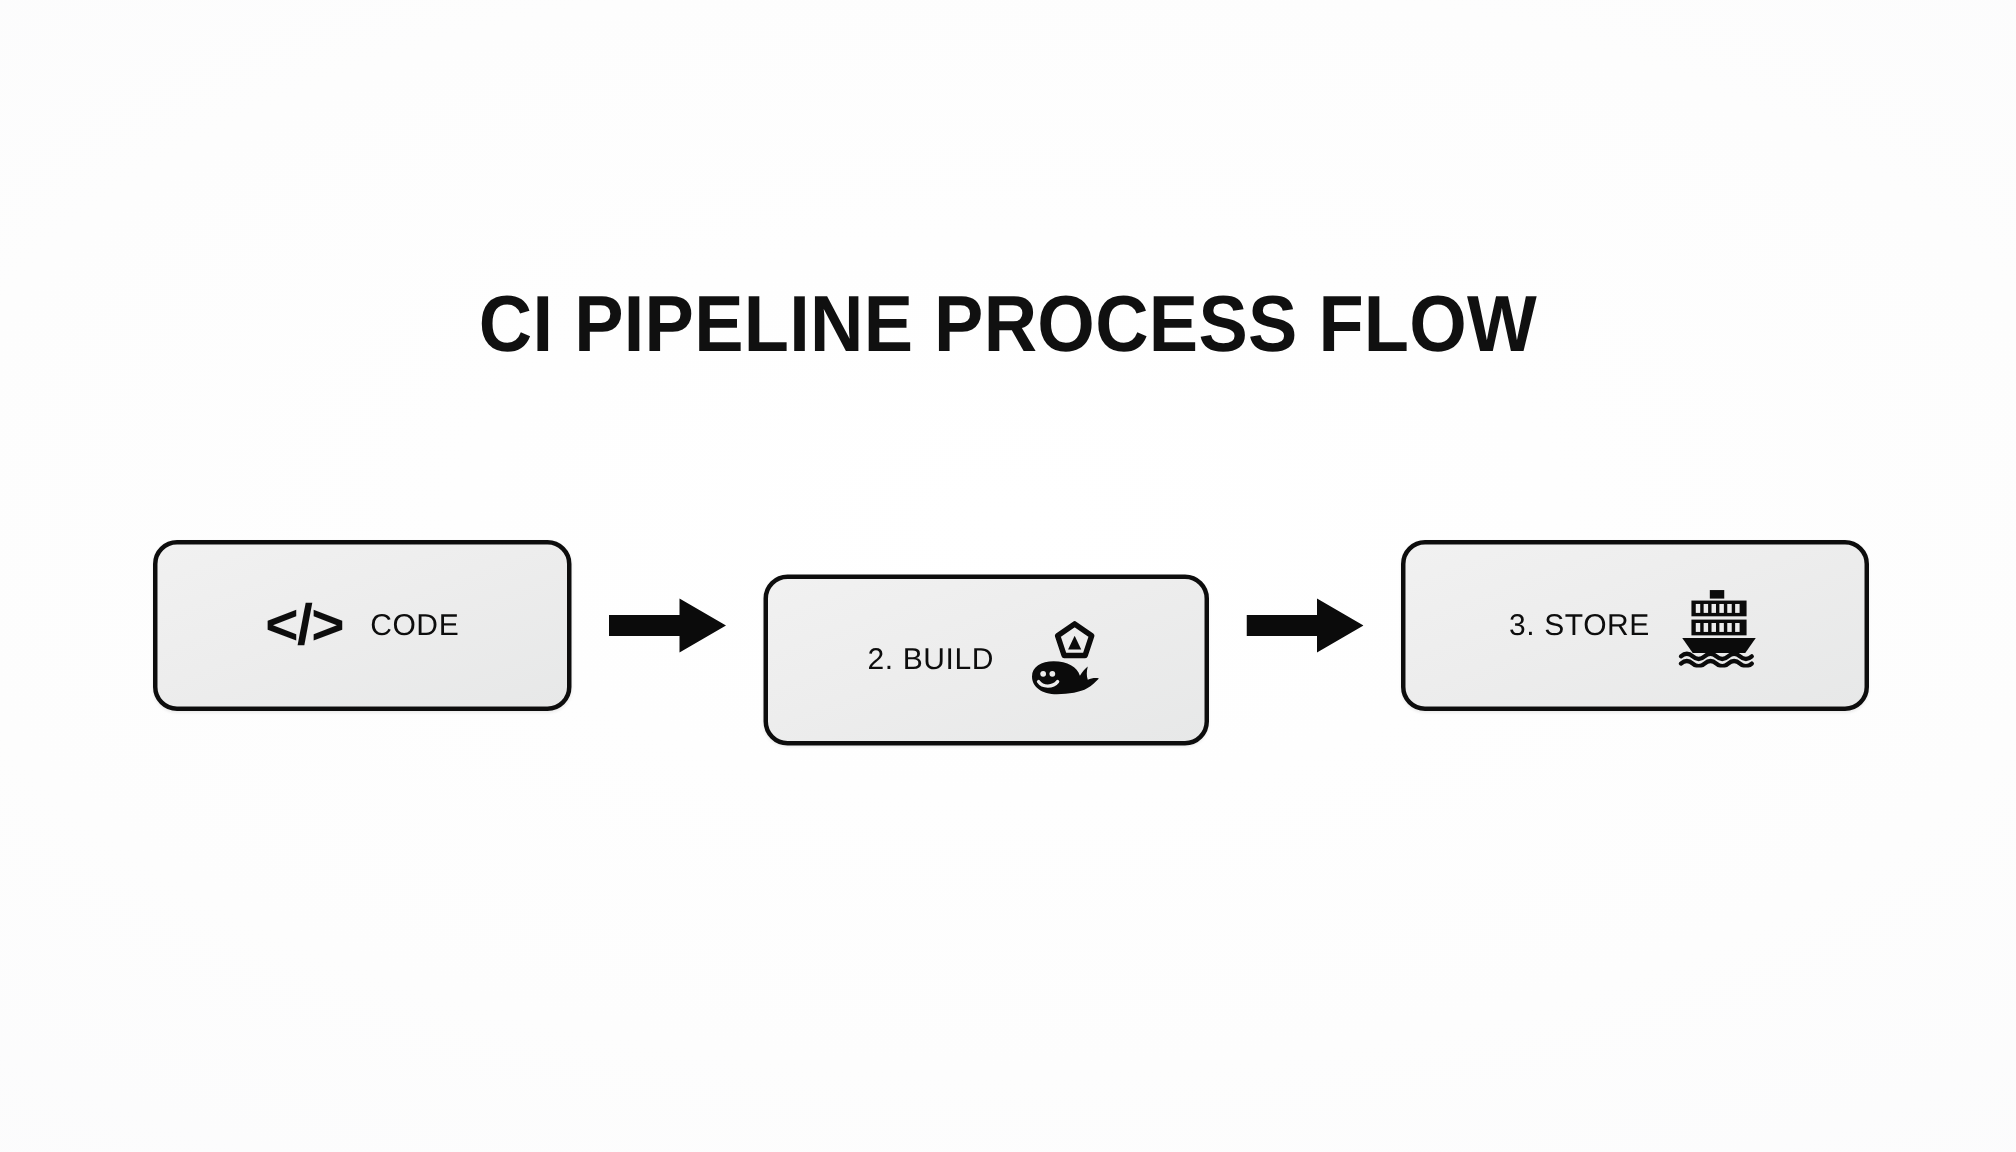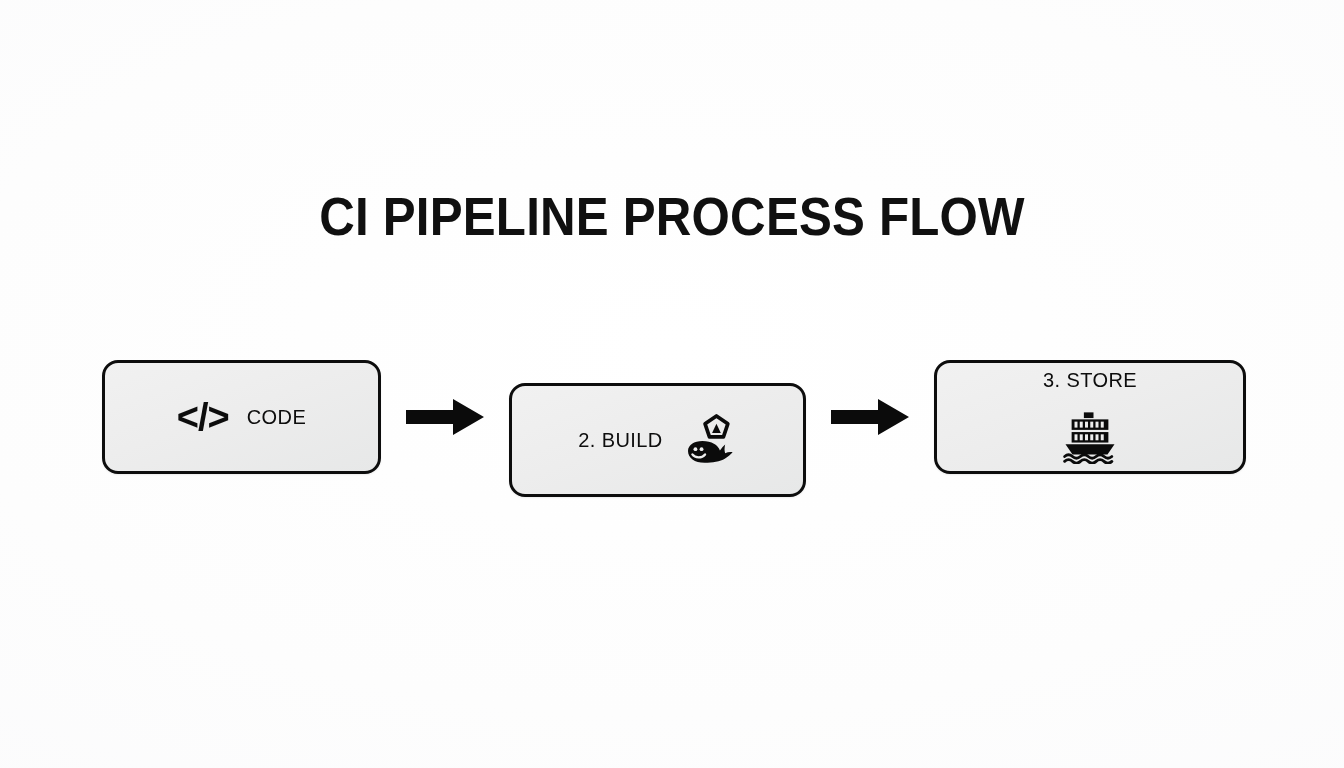--- a/index.html
+++ b/index.html
@@ -65,21 +65,21 @@
     align-items: center;
     justify-content: center;
     gap: 18px;
     padding: 0 26px;
     box-shadow: 0 1px 2px rgba(0,0,0,0.07);
     flex: 0 0 auto;
   }
 
   .node-1 { width: 279px; }
   .node-2 { width: 297px; margin-top: 45px; }
-  .node-3 { width: 312px; flex-direction: column; }
+  .node-3 { width: 312px; }
 
   .node-label {
     font-size: 20px;
     font-weight: 400;
     letter-spacing: 0.4px;
     color: #0d0d0d;
     white-space: nowrap;
     line-height: 1;
   }
 

